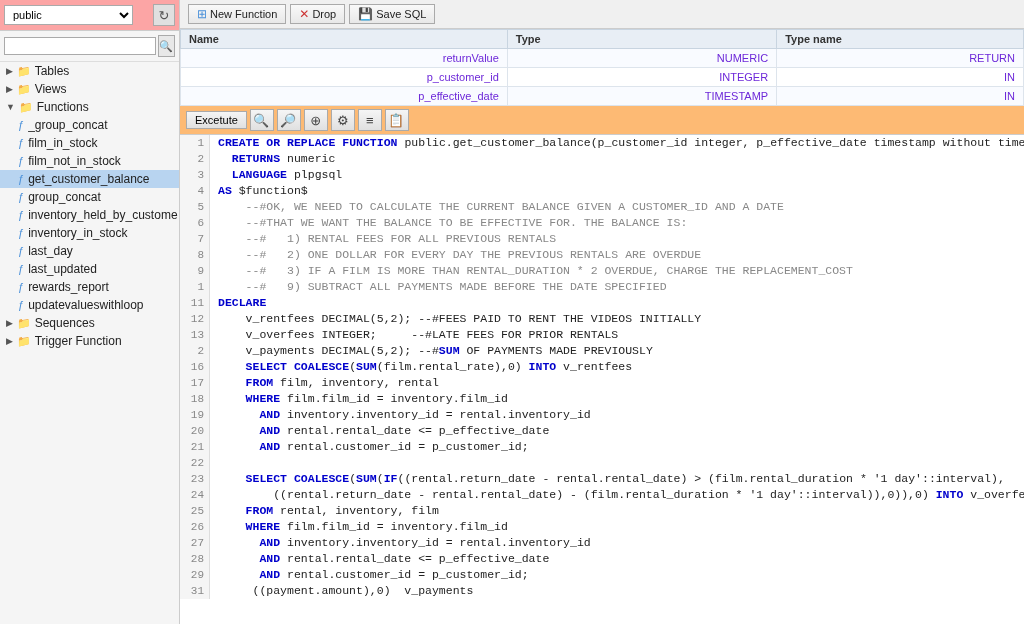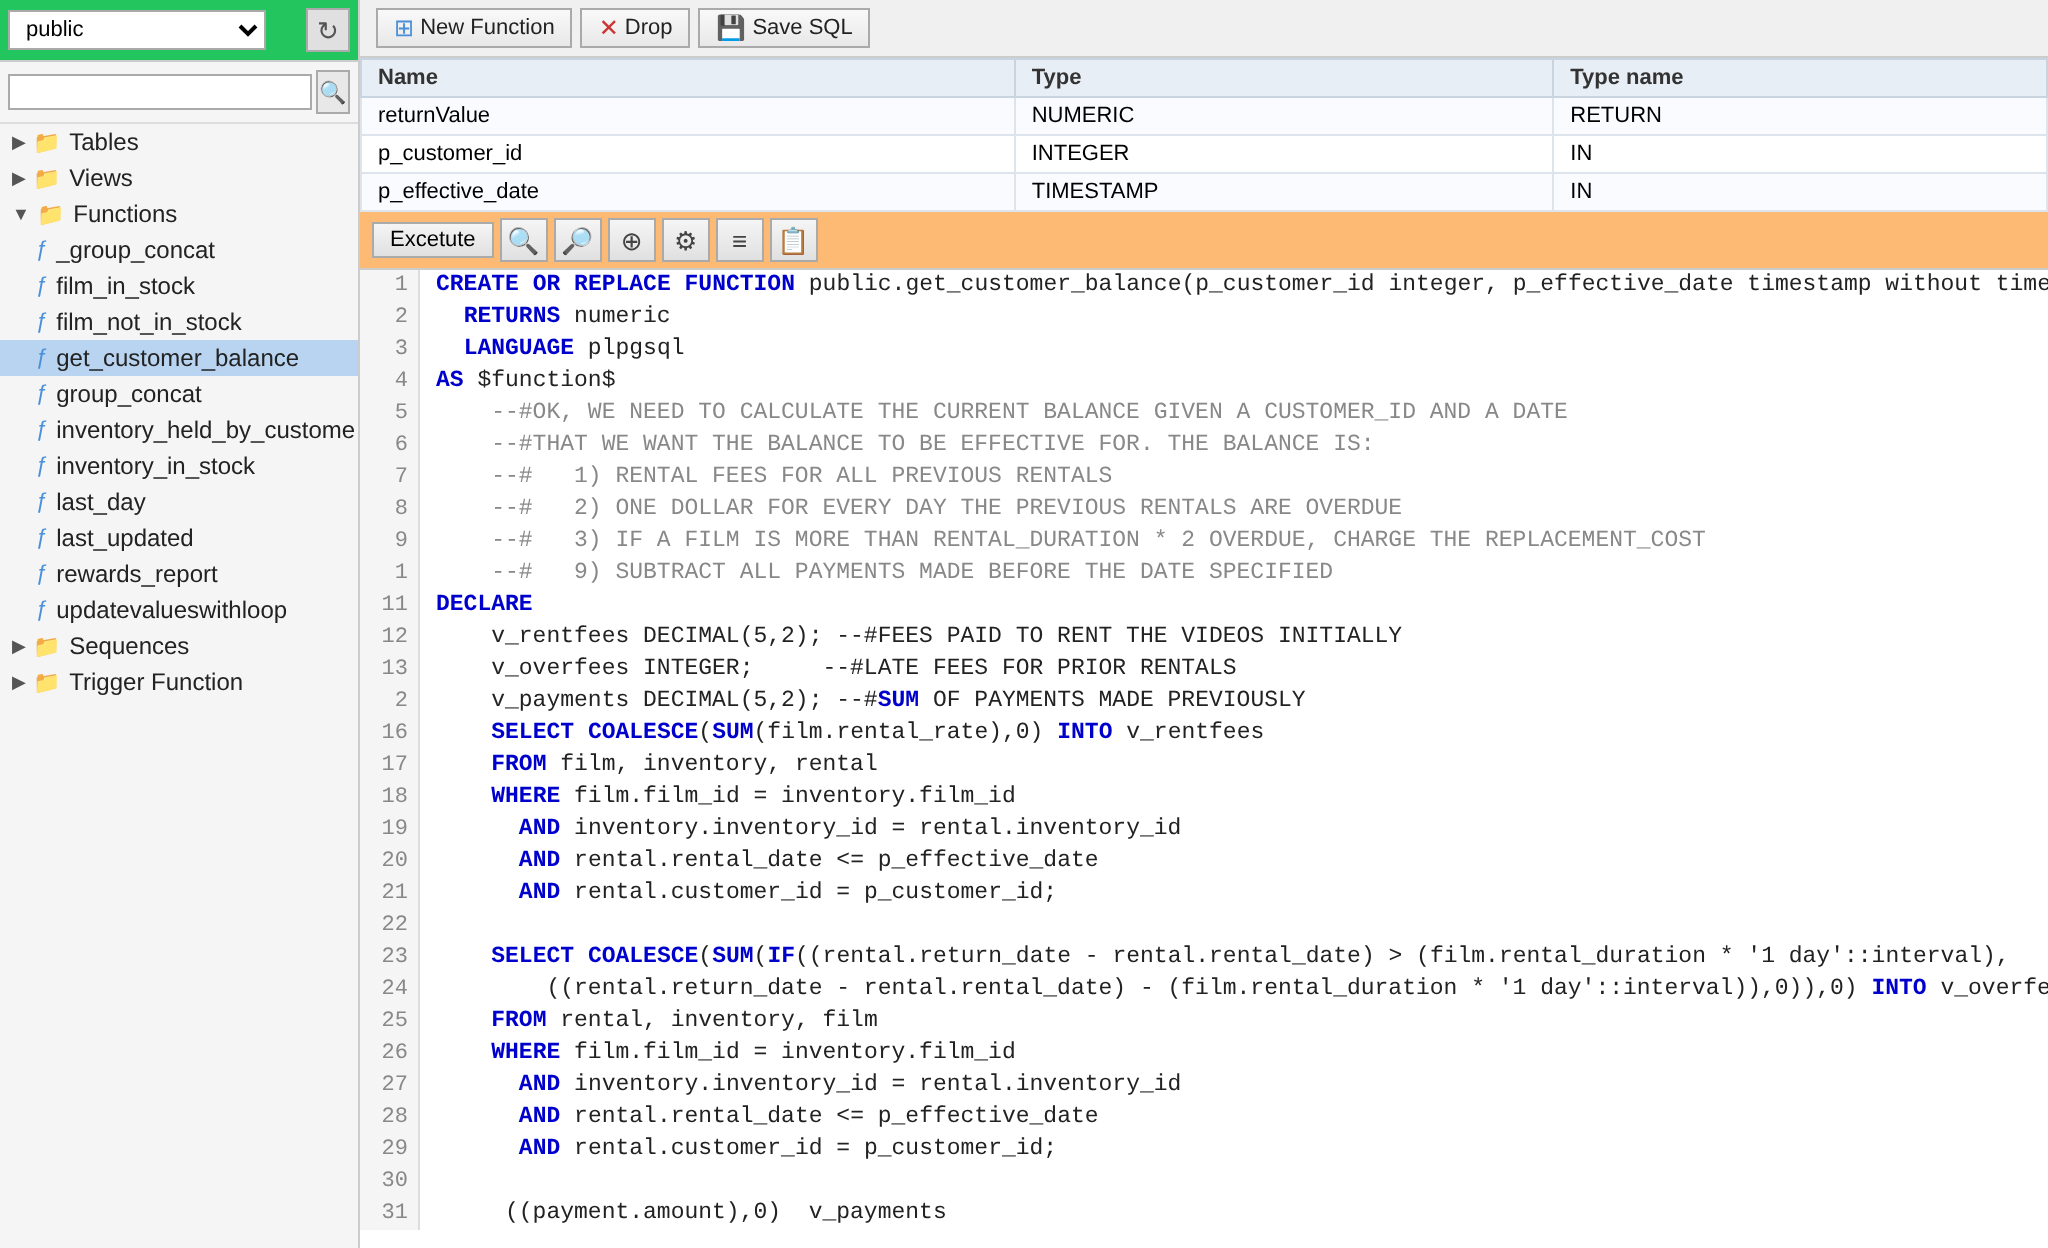--- a/index.html
+++ b/index.html
@@ -13,21 +13,21 @@
       border-right: 1px solid #ccc;
       display: flex;
       flex-direction: column;
       height: 100%;
       overflow-y: auto;
     }
     .sidebar-header {
       display: flex;
       align-items: center;
       padding: 4px 4px;
-      background: #22c55e;
+      background: #fca5a5;
       border-bottom: 1px solid #ccc;
       gap: 20px;
     }
     .schema-select {
       flex: 1;
       font-size: 11px;
       border: 1px solid #aaa;
       background: white;
       padding: 2px 4px;
     }
@@ -123,21 +123,22 @@
       background: #e8eef5;
       border: 1px solid #c8d4e0;
       padding: 3px 8px;
       text-align: left;
       font-weight: 600;
       color: #333;
     }
     .params-table td {
       border: 1px solid #dde4ec;
       padding: 3px 8px;
-      color: #000000;
+      color: #6d28d9;
+      text-align: right;
     }
     .params-table tr:nth-child(odd) td { background: #f9fbff; }
     .params-table tr:nth-child(even) td { background: white; }
 
     
     .code-toolbar {
       display: flex;
       align-items: center;
       padding: 3px 6px;
       background: #fdba74;
@@ -444,21 +445,17 @@
       </div>
       <div class="code-line">
         <span class="line-num">28</span>
         <span class="line-content">      <span class="kw">AND</span> rental.rental_date &lt;= p_effective_date</span>
       </div>
       <div class="code-line">
         <span class="line-num">29</span>
         <span class="line-content">      <span class="kw">AND</span> rental.customer_id = p_customer_id;</span>
       </div>
       <div class="code-line">
-        <span class="line-num">30</span>
-        <span class="line-content">&nbsp;</span>
-      </div>
-      <div class="code-line">
         <span class="line-num">31</span>
         <span class="line-content">     ((payment.amount),0)  v_payments</span>
       </div>
     </div>
 </div>
 
 </body></html>

